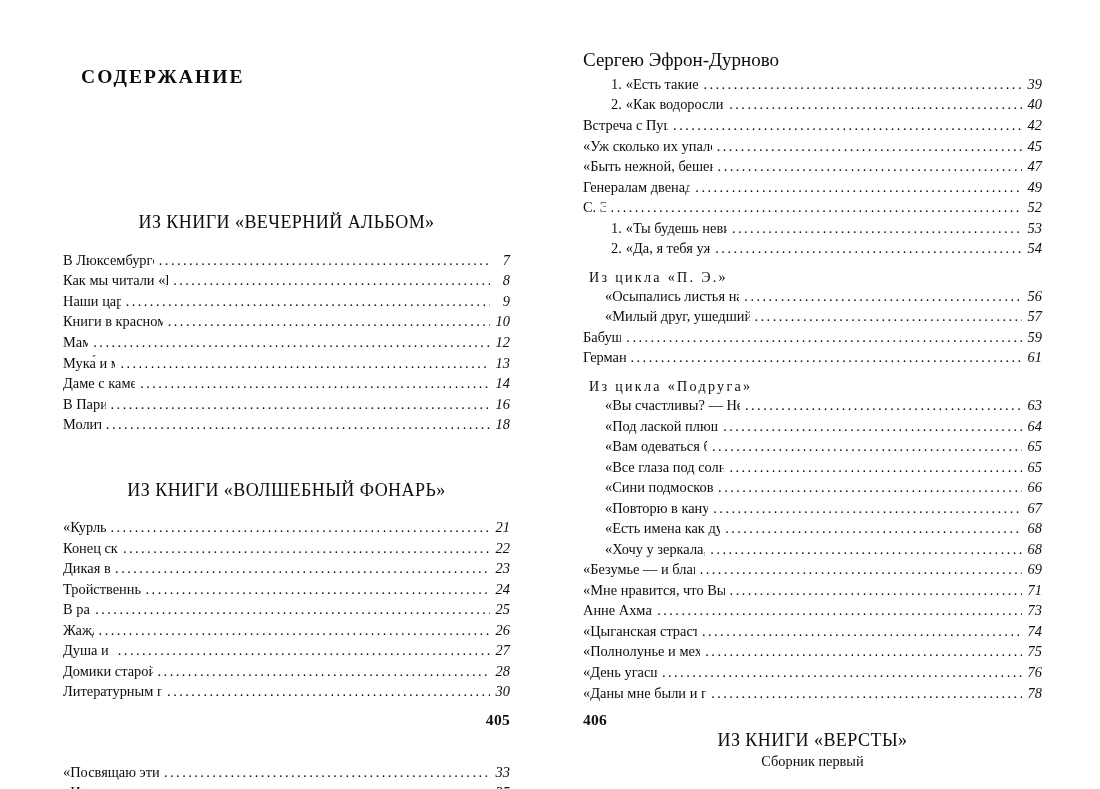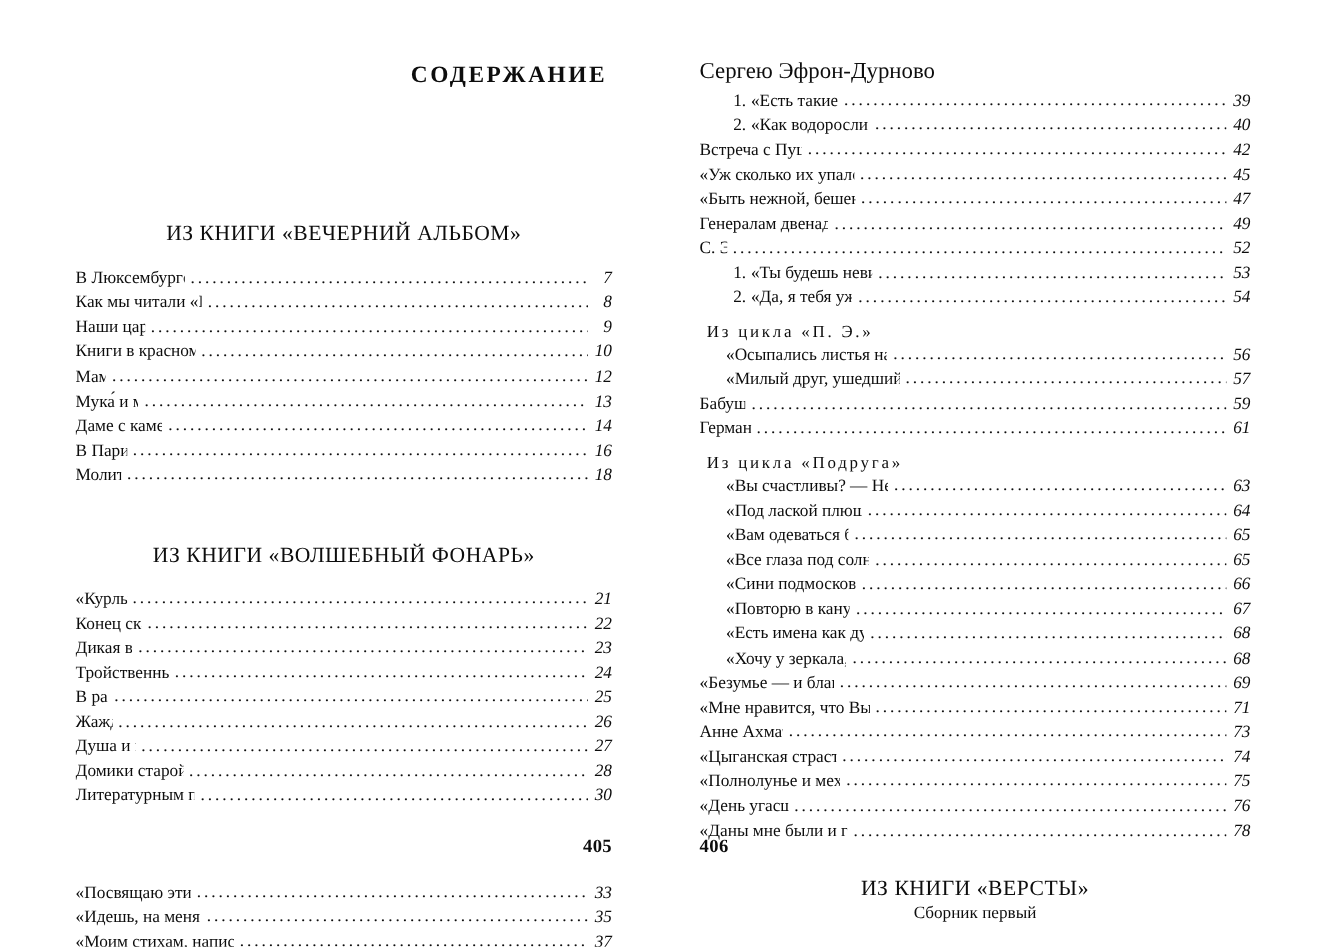--- a/index.html
+++ b/index.html
@@ -25,25 +25,25 @@
 
   .page {
     position: relative;
     height: 789px;
     box-sizing: border-box;
   }
   .page-left  { width: 550px; padding: 0 40px 0 63px; }
   .page-right { width: 550px; padding: 0 58px 0 33px; }
 
   .doc-title {
-    text-align: right;
+    text-align: left;
     font-weight: bold;
     font-size: 19.5px;
     letter-spacing: 2.1px;
-    margin: 4px;
+    margin: 18px;
     padding-top: 48px;
     line-height: 1.1;
   }
 
   
   .section-head {
     text-align: center;
     font-size: 18px;
     letter-spacing: 0.45px;
     margin: 0;
@@ -108,21 +108,21 @@
   }
   .entry .num {
     padding-right: 4px;
   }
 
   .gap-lg   { height: 27px; }
   .gap-sm   { height: 9px; }
 
   .folio {
     position: absolute;
-    bottom: 74px;
+    bottom: 60px;
     font-weight: bold;
     font-size: 15.5px;
     letter-spacing: 0.3px;
   }
   .folio-left  { right: 40px; }
   .folio-right { left: 33px; }
 
   .block { margin: 0; padding: 0; }
 </style>
 </head>

